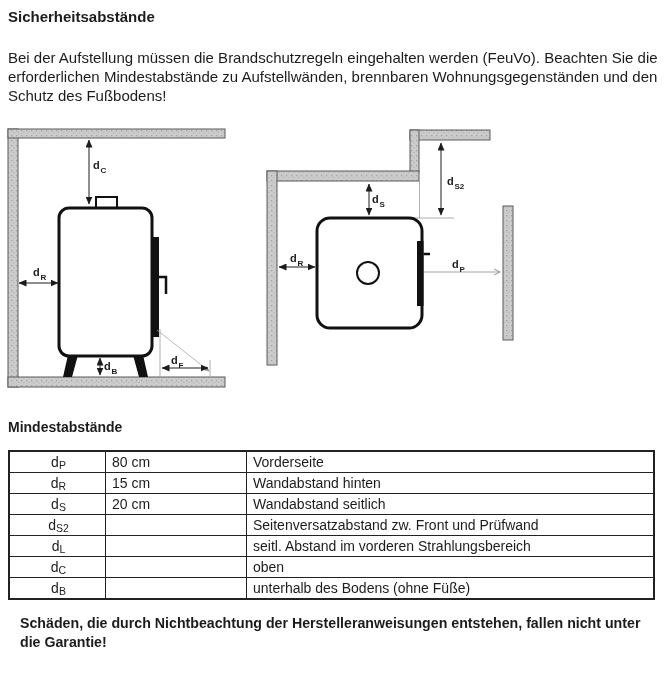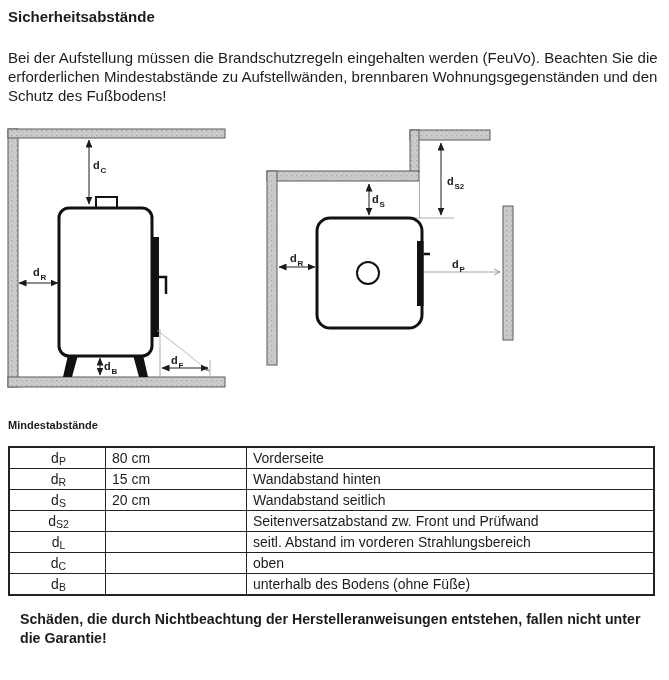--- a/index.html
+++ b/index.html
@@ -3,21 +3,21 @@
 <meta charset="utf-8">
 <style>
   html,body{margin:0;padding:0;}
   body{
     width:669px;height:680px;background:#ffffff;overflow:hidden;
     font-family:"Liberation Sans",sans-serif;color:#1c1c1c;
   }
   .page-title{font-size:15px;font-weight:bold;margin:8px 8px 0 8px;}
   .intro{font-size:15px;line-height:19px;margin:23px 10px 0 8px;}
   .diagram{display:block;margin-top:16px;}
-  .section-title{font-size:11px;font-weight:bold;margin:26px 8px 4px 8px;}
+  .section-title{font-size:14px;font-weight:bold;margin:26px 8px 4px 8px;}
   table.dist{
     border-collapse:collapse;table-layout:fixed;
     margin:15px 0 0 8px;width:647px;border:2px solid #222;
   }
   table.dist td{
     border:1px solid #222;font-size:14px;height:20px;
     padding:0 4px 0 6px;vertical-align:middle;white-space:nowrap;overflow:hidden;
   }
   td.sym{width:85px;padding-left:5px;border-right:1px solid #999;text-align:center;}
   td.val{width:130px;padding-left:7px;}

